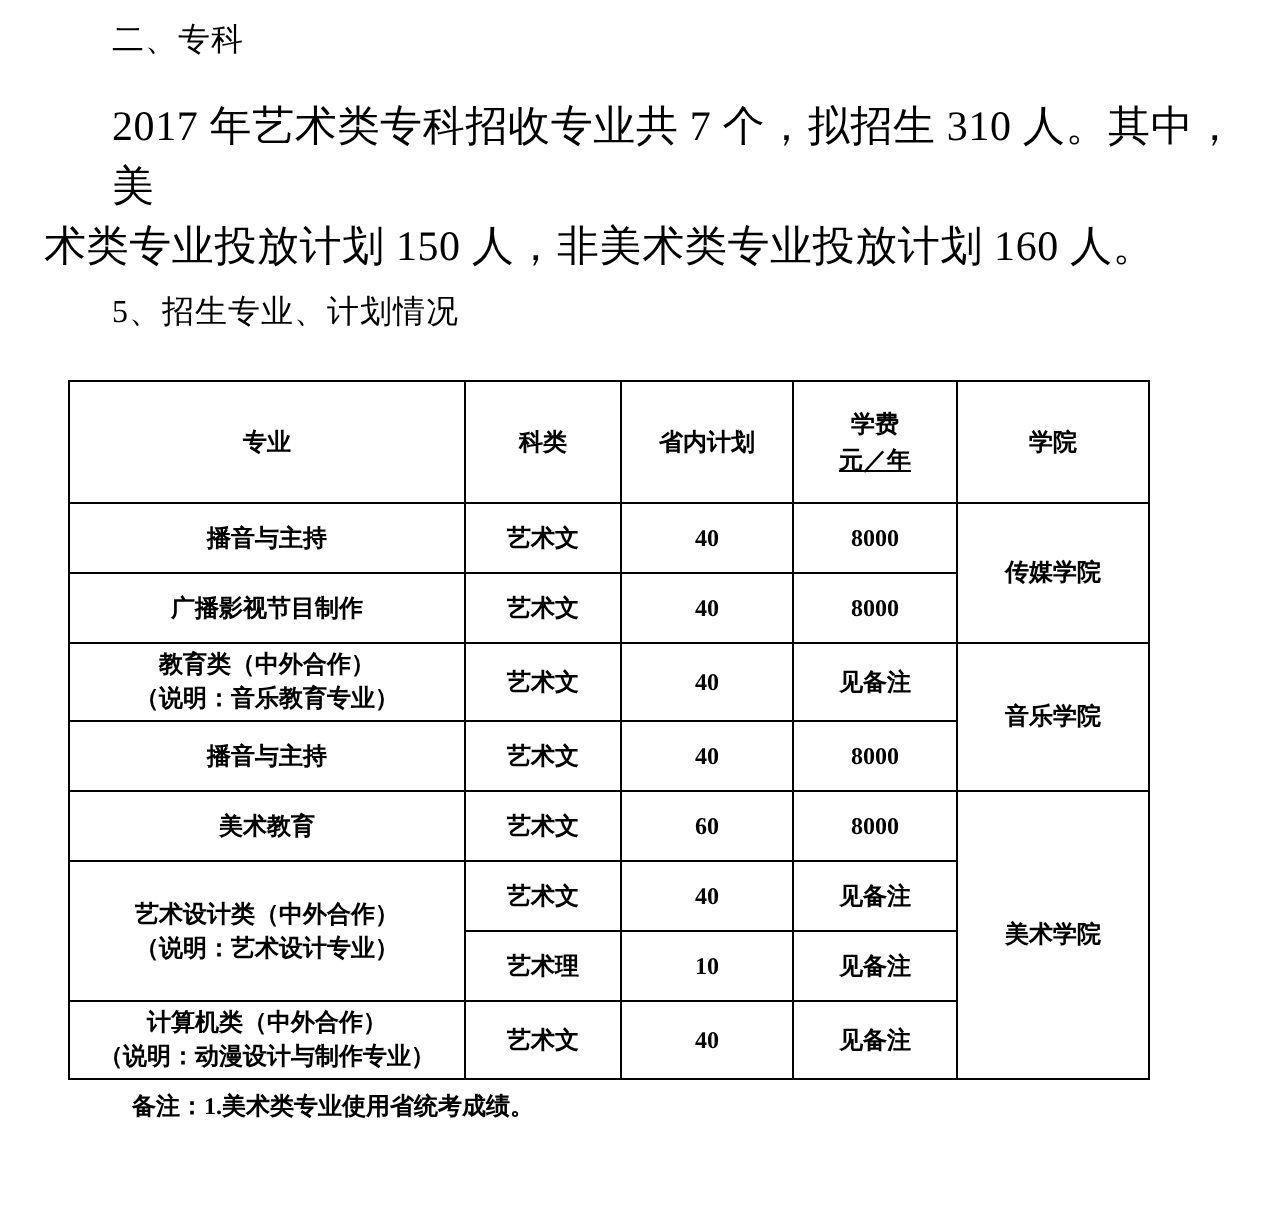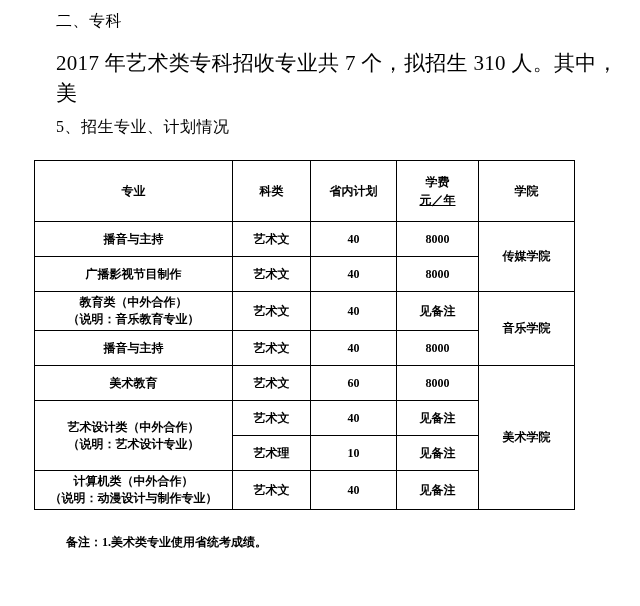--- a/index.html
+++ b/index.html
@@ -84,35 +84,36 @@
   .fee-head-l1 { display: block; line-height: 18px; }
   .fee-head-l2 { display: block; line-height: 18px; text-decoration: underline; }
   .two-line {
     line-height: 17px;
     margin-left: 40px;
   }
   .two-line span { display: block; }
   .note {
     font-size: 12px;
     font-weight: bold;
-    margin: 23px 0 0 0;
+    margin: 4px 0 0 0;
     padding-left: 44px;
     line-height: 18px;
   }
 </style>
 </head>
 <body>
 
 <div class="page">
 
   <div class="heading-1">二、专科</div>
 
 
   <div class="para">
     <span>2017 年艺术类专科招收专业共 7 个，拟招生 310 人。其中，美</span>
+    <span class="cont">术类专业投放计划 150 人，非美术类专业投放计划 160 人。</span>
   </div>
 
   <div class="heading-3">5、招生专业、计划情况</div>
 
   <table class="plan">
     <colgroup>
       <col class="col-major">
       <col class="col-type">
       <col class="col-quota">
       <col class="col-fee">

